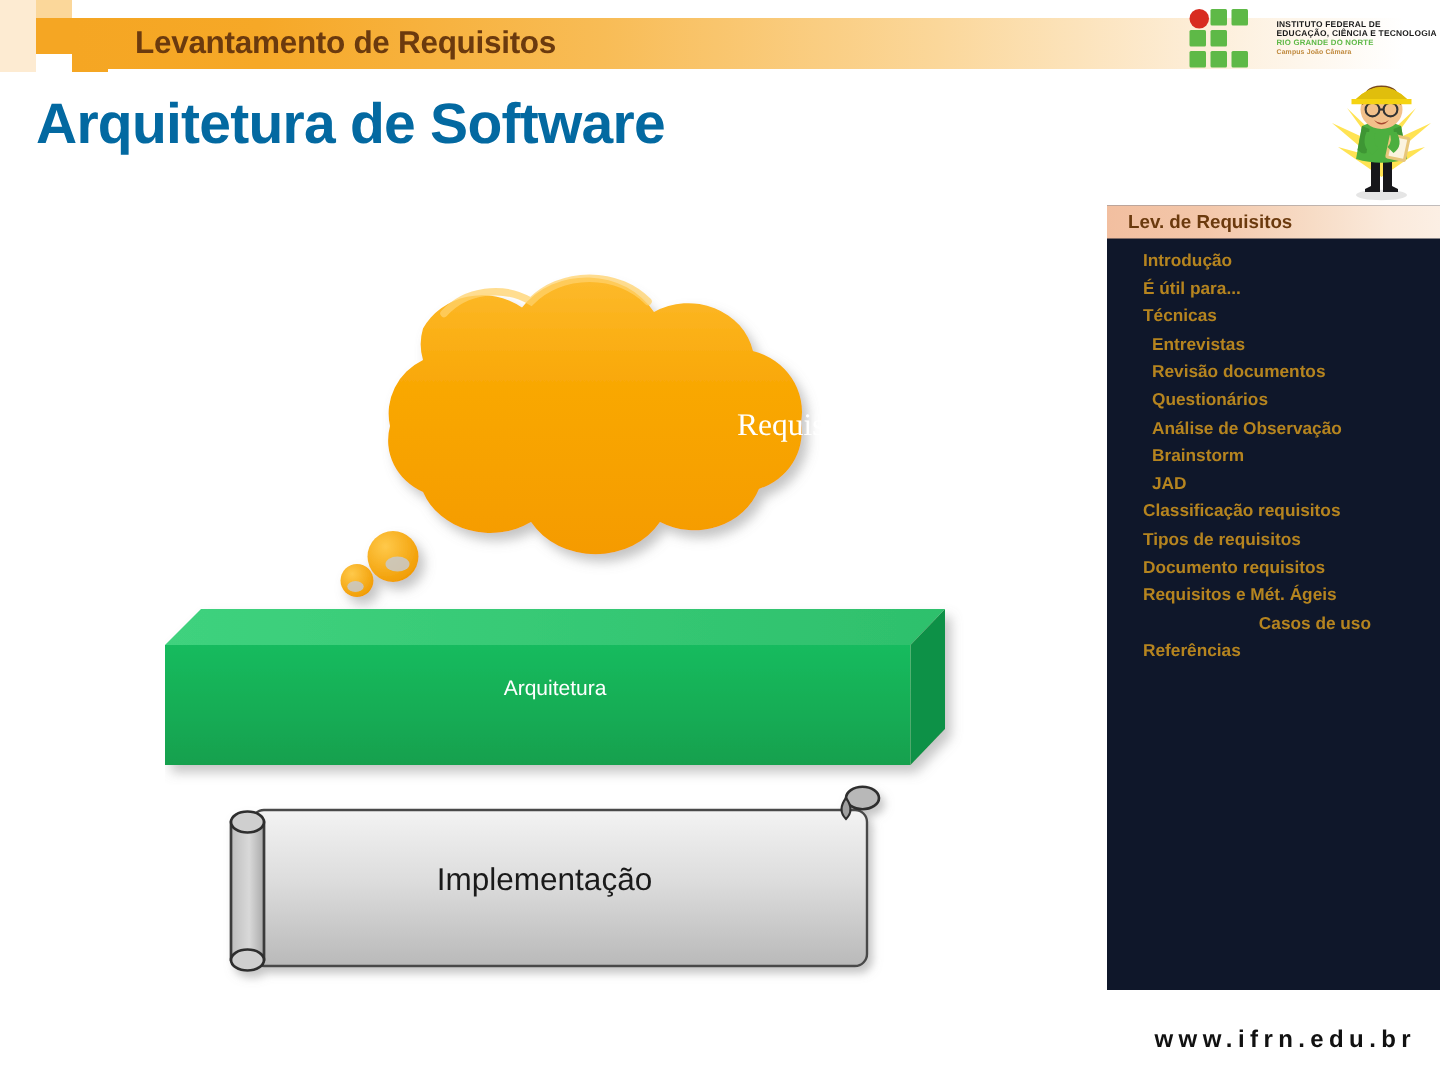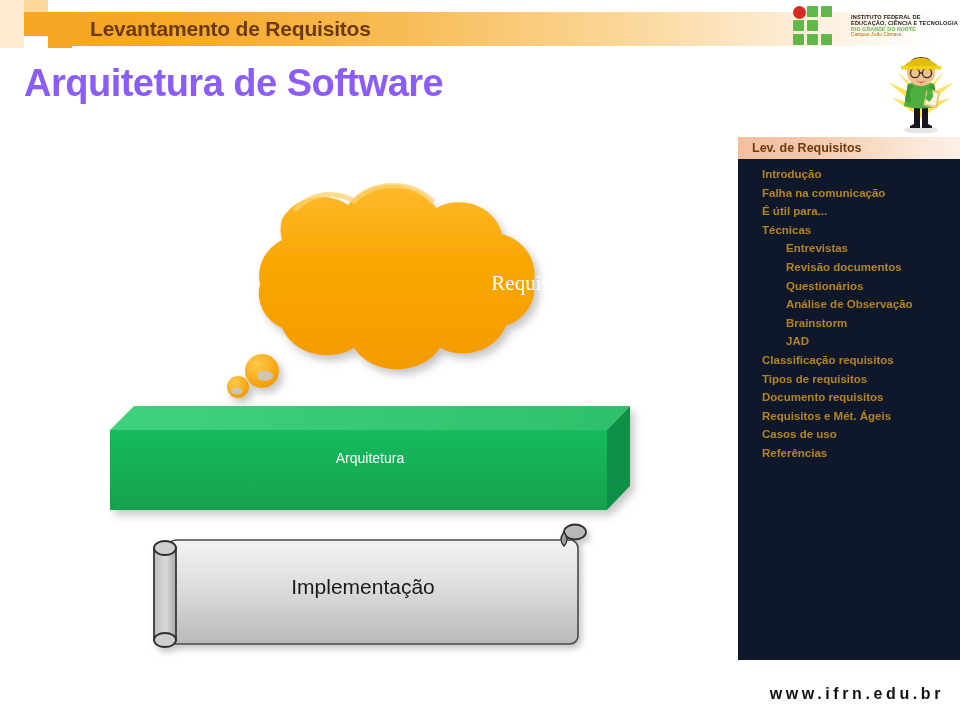--- a/index.html
+++ b/index.html
@@ -21,21 +21,21 @@
     position:absolute;left:70px;top:17px;
     font-size:21px;font-weight:bold;color:#6B3A0E;
     letter-spacing:-0.2px;white-space:nowrap;margin-left:20px;
   }
   .sq{position:absolute;background:#F5A623;}
   .sq.pale{background:#FBD79A;}
   .sq.vpale{background:#FDEBD2;}
 
   .main-title{
     position:absolute;left:24px;top:62px;
-    font-size:38px;font-weight:bold;color:#8b5cf6;
+    font-size:38px;font-weight:bold;color:#0369a1;
     letter-spacing:-0.5px;white-space:nowrap;
   }
 
   
   .logo-wrap{position:absolute;left:793px;top:6px;width:166px;height:46px;}
   .logo-grid{position:absolute;left:0;top:0;width:52px;height:44px;}
   .logo-grid i{position:absolute;width:11px;height:11px;background:#5EB947;border-radius:1px;display:block;}
   .logo-grid i.red{background:#D82B20;border-radius:50%;width:13px;height:13px;}
   .logo-txt{position:absolute;left:58px;top:8px;line-height:1.12;}
   .logo-l1{font-size:5.6px;font-weight:bold;color:#1b1b1b;letter-spacing:.15px;}
@@ -56,21 +56,21 @@
   }
   .panel-head span{
     position:absolute;left:14px;top:4px;
     font-size:12.5px;font-weight:bold;color:#6B3A0E;white-space:nowrap;
   }
   .panel-list{position:absolute;left:0;top:28px;width:176px;}
   .pitem{
     font-size:11.5px;font-weight:bold;color:#B5841F;
     line-height:18.6px;height:18.6px;padding-left:24px;white-space:nowrap;
   }
-  .pitem.ind{padding-left:48px;}
+  .pitem.ind{padding-left:30px;}
   .pitem.cur{color:#A8781B;}
   .arrow{
     position:absolute;left:-4px;top:2px;width:30px;height:14px;
   }
 
   
   .cloud-wrap{position:absolute;left:110px;top:175px;width:520px;height:240px;}
   .cloud-label{
     position:absolute;left:0;top:96px;width:470px;text-align:right;
     font-size:21px;color:#ffffff;z-index:5;font-family:Liberation Serif, serif;
@@ -267,33 +267,32 @@
     </svg>
     <div class="scroll-label">Implementação</div>
   </div>
 
   <div class="panel">
     <div class="panel-head">
       <span>Lev. de Requisitos</span>
     </div>
     <div class="panel-list" id="panel-list">
         <div class="pitem" style="position: relative;"><span>Introdução</span></div>
-        <div class="pitem" style="position: relative;"><span>Falha na comunicação</span></div>
         <div class="pitem" style="position: relative;"><span>É útil para...</span></div>
         <div class="pitem" style="position: relative;"><span>Técnicas</span></div>
         <div class="pitem ind" style="position: relative;"><span>Entrevistas</span></div>
         <div class="pitem ind" style="position: relative;"><span>Revisão documentos</span></div>
         <div class="pitem ind" style="position: relative;"><span>Questionários</span></div>
         <div class="pitem ind" style="position: relative;"><span>Análise de Observação</span></div>
         <div class="pitem ind" style="position: relative;"><span>Brainstorm</span></div>
         <div class="pitem ind" style="position: relative;"><span>JAD</span></div>
         <div class="pitem" style="position: relative;"><span>Classificação requisitos</span></div>
         <div class="pitem" style="position: relative;"><span>Tipos de requisitos</span></div>
         <div class="pitem" style="position: relative;"><span>Documento requisitos</span></div>
         <div class="pitem" style="position: relative;"><span>Requisitos e Mét. Ágeis</span></div>
-        <div class="pitem" style="position: relative;"><span>Casos de uso</span></div>
+        <div class="pitem" style="position: relative; text-align: right;"><span>Casos de uso</span></div>
         <div class="pitem" style="position: relative;"><span>Referências</span></div>
       </div>
   </div>
 
   <div class="footer-url">www.ifrn.edu.br</div>
 
 </div>
 
 </body></html>

